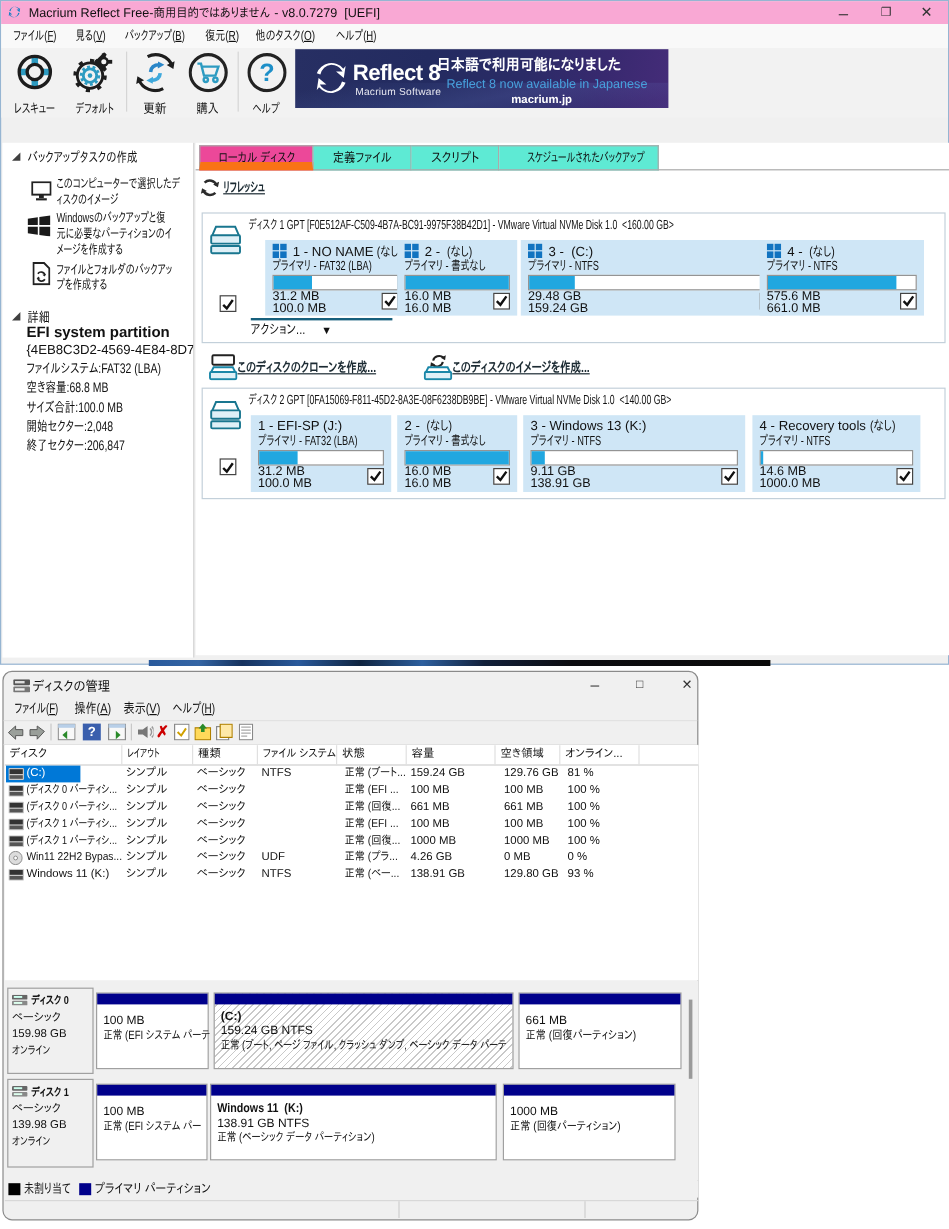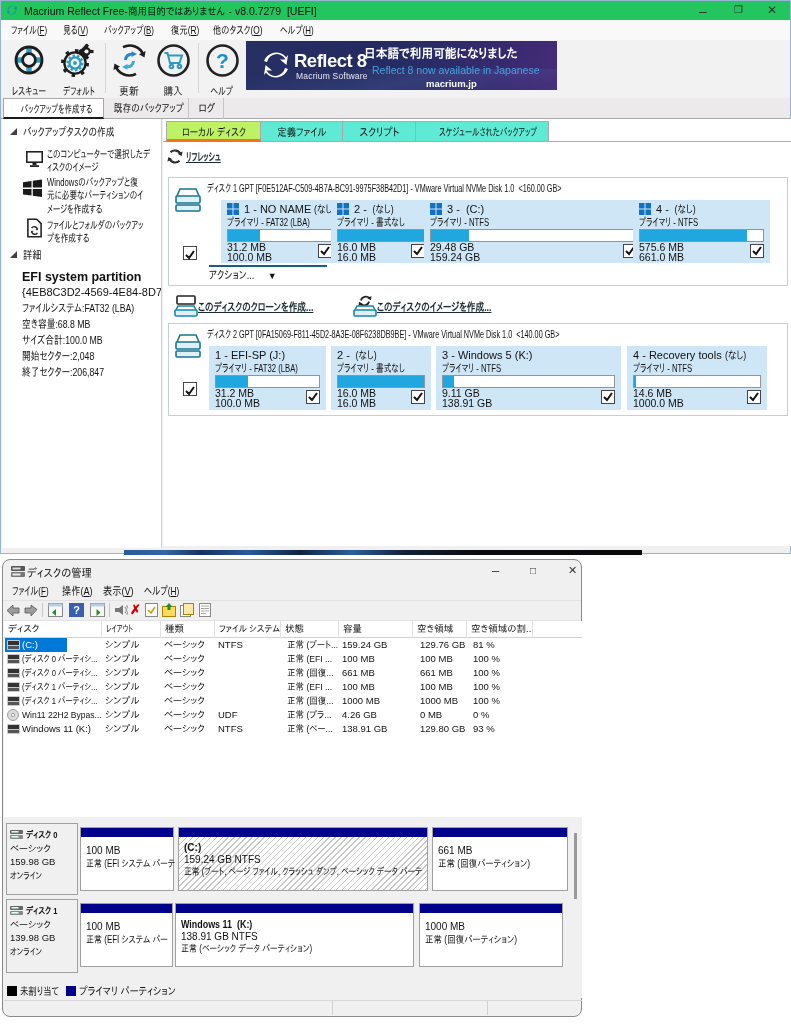--- a/index.html
+++ b/index.html
@@ -5,41 +5,41 @@
 html,body{margin:0;padding:0;background:#fff;}
 *{box-sizing:border-box;}
 body{font-family:"Liberation Sans","IPAPGothic",sans-serif;-webkit-font-smoothing:antialiased;}
 #page{position:relative;width:791px;height:1024px;overflow:hidden;background:#fff;}
 .abs{position:absolute;}
 .j,.j60,.j64,.j66,.j68,.j70,.j72,.j76,.j78,.j80,.j85,.j88,.j90,.j95{display:inline-block;transform-origin:0 50%;white-space:nowrap;} .j64{transform:scaleX(.64)} .j68{transform:scaleX(.68)}
 .j70{transform:scaleX(.70)} .j72{transform:scaleX(.72)} .j76{transform:scaleX(.76)} .j78{transform:scaleX(.78)} .j80{transform:scaleX(.80)}
 .j85{transform:scaleX(.85)} .j90{transform:scaleX(.90)}
 
 #mw{position:absolute;left:0;top:0;width:791px;height:554px;background:#f0f0f0;border:1px solid #96b5d2;}
-#mw-title{position:absolute;left:0;top:0;width:100%;height:19px;background:#22c55e;font-size:10.5px;color:#111;white-space:nowrap;}
+#mw-title{position:absolute;left:0;top:0;width:100%;height:19px;background:#f9a8d4;font-size:10.5px;color:#111;white-space:nowrap;}
 #mw-menu{position:absolute;left:0;top:19px;width:100%;height:20px;background:#f9f9f9;font-size:11px;color:#111;}
 #mw-menu span.mi{position:absolute;top:4px;white-space:nowrap;}
 #mw-tools{position:absolute;left:0;top:39px;width:100%;height:58px;background:#f2f2f2;}
 .toollbl{position:absolute;top:45px;font-size:11px;color:#111;text-align:center;width:80px;white-space:nowrap;}
 .tsep{position:absolute;top:3px;height:50px;width:1px;background:#d5d5d5;}
 #mw-tabs{position:absolute;left:0;top:97px;width:100%;height:21px;background:#eceaea;border-bottom:1px solid #a9a9a9;font-size:11px;color:#111;}
 .apptab{position:absolute;top:0;height:21px;line-height:20px;text-align:center;border-right:1px solid #c5c5c5;white-space:nowrap;overflow:hidden;}
 .apptab.active{background:#fff;border:1px solid #a9a9a9;border-bottom:2px solid #1a1a1a;}
 
 #sb{position:absolute;left:1px;top:118px;width:160px;height:429px;background:#fff;border-right:1px solid #d0d0d0;font-size:11.5px;color:#111;overflow:hidden;padding-left:20px;}
 .sbhead{position:absolute;left:8px;font-size:11.5px;color:#111;white-space:nowrap;}
 .tri{display:inline-block;width:0;height:0;border-left:7px solid transparent;border-bottom:7px solid #404040;margin-right:6px;vertical-align:1px;}
 .sbitem{position:absolute;left:45px;line-height:13.4px;font-size:11px;transform:scaleX(.70);transform-origin:0 0;white-space:nowrap;}
 .sbdetail{position:absolute;left:20px;font-size:11.5px;white-space:nowrap;}
 
 #mc{position:absolute;left:162px;top:118px;width:628px;height:427px;background:#fff;}
 #ctabs{position:absolute;left:0;top:2px;width:100%;height:21px;background:#fff;font-size:11px;color:#111;}
 .ctab{position:absolute;top:0;height:21px;z-index:2;line-height:20px;text-align:center;background:#5eead4;border:1px solid #aaa;border-left:none;white-space:nowrap;overflow:hidden;}
 .ctab.first{border-left:1px solid #aaa;}
-.ctab.active{background:#bef264;border-bottom:3px solid #f97316;z-index:3;}
+.ctab.active{background:#ec4899;border-bottom:7px solid #f97316;z-index:3;}
 #ctabline{position:absolute;left:0;top:22px;width:100%;height:1px;background:#aaa;z-index:1;}
 
 .dpanel{position:absolute;left:5px;width:620px;background:#fff;border:1px solid #c3d0da;}
 .dphead{position:absolute;left:38px;top:4px;font-size:11px;color:#111;white-space:nowrap;transform:scaleX(.66);transform-origin:0 0;}
 .pbox{position:absolute;background:#cfe6f6;font-size:11px;color:#111;}
 .pbox .t1{position:absolute;left:6px;top:3px;white-space:nowrap;}
 .pbox .t2{position:absolute;left:6px;top:16px;white-space:nowrap;}
 .pbar{position:absolute;left:6px;top:29px;right:6px;height:13px;background:#fff;border:1px solid #949494;}
 .pfill{position:absolute;left:0;top:0;bottom:0;background:#21a7e0;}
 .psz{position:absolute;left:6px;top:43px;font-size:10.5px;line-height:9.8px;white-space:nowrap;}
@@ -158,25 +158,20 @@
           <path d="M14 3a11 11 0 0 1 9.5 5.5H18L24.5 14 26 4l-1.9 2.2A13 13 0 0 0 2 10l3 1A11 11 0 0 1 14 3z" fill="#fff"></path>
           <path d="M14 25a11 11 0 0 1-9.5-5.5H10L3.5 14 2 24l1.9-2.2A13 13 0 0 0 26 18l-3-1a11 11 0 0 1-9 8z" fill="#fff"></path>
         </svg>
         <div class="abs" style="left:48px;top:9px;color:#fff;font-size:18.5px;font-weight:bold;letter-spacing:-0.5px;white-space:nowrap">Reflect 8</div>
         <div class="abs" style="left:50px;top:30px;color:#e8e8f0;font-size:8.5px;letter-spacing:0.2px;white-space:nowrap">Macrium Software</div>
         <div class="abs" style="left:118px;top:5px;color:#fff;font-size:13px;font-weight:bold"><span class="j90">日本語で利用可能になりました</span></div>
         <div class="abs" style="left:126px;top:23px;color:#47a0dc;font-size:10.5px;white-space:nowrap">Reflect 8 now available in Japanese</div>
         <div class="abs" style="left:180px;top:37px;color:#fff;font-size:9.5px;font-weight:bold;white-space:nowrap">macrium.jp</div>
       </div>
     </div>
-    <div id="mw-tabs">
-      <div class="apptab active" style="left:2px;width:101px"><span class="j68" style="transform-origin:50% 50%">バックアップを作成する</span></div>
-      <div class="apptab" style="left:104px;width:84px"><span class="j80" style="transform-origin:50% 50%">既存のバックアップ</span></div>
-      <div class="apptab" style="left:189px;width:34px"><span class="j85" style="transform-origin:50% 50%">ログ</span></div>
-    </div>
     <div id="sb">
       <div class="sbhead" style="top:7px"><span class="tri"></span><span class="j76">バックアップタスクの作成</span></div>
       <svg class="abs" style="left:24px;top:32px" width="17" height="17" viewBox="0 0 17 17">
         <rect x="0.8" y="0.8" width="15.4" height="10.4" fill="none" stroke="#222" stroke-width="1.6"></rect>
         <rect x="6.5" y="11.5" width="4" height="2.5" fill="#222"></rect>
         <rect x="4" y="14.2" width="9" height="1.8" fill="#222"></rect>
       </svg>
       <div class="sbitem" style="top:29px">このコンピューターで選択したデ<br>ィスクのイメージ</div>
       <svg class="abs" style="left:21px;top:60px" width="19" height="18" viewBox="0 0 19 18">
         <path d="M0 3.2 L8.5 2 V8.6 H0 Z" fill="#1a1a1a"></path>
@@ -186,21 +181,21 @@
       </svg>
       <div class="sbitem" style="top:57px">Windowsのバックアップと復<br>元に必要なパーティションのイ<br>メージを作成する</div>
       <svg class="abs" style="left:25px;top:99px" width="15" height="20" viewBox="0 0 17 22">
         <path d="M1 1 H11 L16 6 V21 H1 Z" fill="none" stroke="#222" stroke-width="1.8"></path>
         <path d="M5.2 11.2 a3.6 3.6 0 0 1 6.6 1.2" fill="none" stroke="#222" stroke-width="1.6"></path>
         <path d="M13 11.5 l-1.5 2.3-2-1.8z" fill="#222"></path>
         <path d="M11.8 16.4 a3.6 3.6 0 0 1-6.6-1.2" fill="none" stroke="#222" stroke-width="1.6"></path>
         <path d="M4 16.1 l1.5-2.3 2 1.8z" fill="#222"></path>
       </svg>
       <div class="sbitem" style="top:100px">ファイルとフォルダのバックアッ<br>プを作成する</div>
-      <div class="sbhead" style="top:130px"><span class="tri"></span><span class="j80">詳細</span></div>
+      <div class="sbhead" style="top:140px"><span class="tri"></span><span class="j80">詳細</span></div>
       <div class="sbdetail" style="top:151px;font-weight:bold;font-size:12.5px">EFI system partition</div>
       <div class="sbdetail" style="top:167px;font-size:11px">{4EB8C3D2-4569-4E84-8D76-3</div>
       <div class="sbdetail" style="top:183px"><span class="j76">ファイルシステム:FAT32 (LBA)</span></div>
       <div class="sbdetail" style="top:199px"><span class="j76">空き容量:68.8 MB</span></div>
       <div class="sbdetail" style="top:215px"><span class="j76">サイズ合計:100.0 MB</span></div>
       <div class="sbdetail" style="top:231px"><span class="j76">開始セクター:2,048</span></div>
       <div class="sbdetail" style="top:247px"><span class="j76">終了セクター:206,847</span></div>
     </div>
     <div id="mc">
       <div id="ctabs">
@@ -253,21 +248,21 @@
               </svg>2 - <span class="j80">&nbsp;(なし)</span></div>
           <div class="t2"><span class="j70">プライマリ - 書式なし</span></div>
           <div class="pbar">
               <div class="pfill" style="width:100%"></div>
             </div>
           <div class="psz">16.0 MB<br>16.0 MB</div>
           <div class="pchk" style="right:6px;top:44px"><svg width="12" height="12" viewBox="0 0 12 12">
                 <path d="M2 6 l3 3 5-7" fill="none" stroke="#111" stroke-width="2"></path>
               </svg></div>
         </div>
-        <div class="pbox" style="left:255px;top:22px;width:219px;height:63px">
+        <div class="pbox" style="left:265px;top:22px;width:219px;height:63px">
           <div class="t1"><svg class="winflag" width="12" height="12" viewBox="0 0 12 12">
                 <rect x="0" y="0" width="5.5" height="5.5" fill="#1173c0"></rect>
                 <rect x="6.5" y="0" width="5.5" height="5.5" fill="#1173c0"></rect>
                 <rect x="0" y="6.5" width="5.5" height="5.5" fill="#1173c0"></rect>
                 <rect x="6.5" y="6.5" width="5.5" height="5.5" fill="#1173c0"></rect>
               </svg>3 - &nbsp;(C:)</div>
           <div class="t2"><span class="j70">プライマリ - NTFS</span></div>
           <div class="pbar">
               <div class="pfill" style="width:18.5%"></div>
             </div>
@@ -338,21 +333,21 @@
           <div class="t2"><span class="j70">プライマリ - 書式なし</span></div>
           <div class="pbar">
               <div class="pfill" style="width:100%"></div>
             </div>
           <div class="psz">16.0 MB<br>16.0 MB</div>
           <div class="pchk" style="right:6px;top:44px"><svg width="12" height="12" viewBox="0 0 12 12">
                 <path d="M2 6 l3 3 5-7" fill="none" stroke="#111" stroke-width="2"></path>
               </svg></div>
         </div>
         <div class="pbox" style="left:267px;top:22px;width:185px;height:64px">
-          <div class="t1">3 - Windows 5 (K:)</div>
+          <div class="t1">3 - Windows 13 (K:)</div>
           <div class="t2"><span class="j70">プライマリ - NTFS</span></div>
           <div class="pbar">
               <div class="pfill" style="width:6.6%"></div>
             </div>
           <div class="psz">9.11 GB<br>138.91 GB</div>
           <div class="pchk" style="right:6px;top:44px"><svg width="12" height="12" viewBox="0 0 12 12">
                 <path d="M2 6 l3 3 5-7" fill="none" stroke="#111" stroke-width="2"></path>
               </svg></div>
         </div>
         <div class="pbox" style="left:458px;top:22px;width:140px;height:64px">
@@ -432,21 +427,21 @@
     </div>
     <div id="dm-table">
       <div id="dm-thead">
         <div class="th" style="left:0;width:98px">ディスク</div>
         <div class="th" style="left:98px;width:59px"><span class="j72">レイアウト</span></div>
         <div class="th" style="left:157px;width:54px">種類</div>
         <div class="th" style="left:211px;width:66px"><span class="j90">ファイル システム</span></div>
         <div class="th" style="left:277px;width:58px">状態</div>
         <div class="th" style="left:335px;width:74px">容量</div>
         <div class="th" style="left:409px;width:54px">空き領域</div>
-        <div class="th" style="left:463px;width:66px">空き領域の割...</div>
+        <div class="th" style="left:463px;width:66px">オンライン...</div>
       </div>
       <div class="tr" style="top:17px">
         <div class="abs" style="left:1px;top:0;width:62px;height:14px;background:#0078d7"></div>
         <svg class="abs" style="left:3px;top:2px" width="13" height="10" viewBox="0 0 13 10">
             <rect width="13" height="10" rx="1" fill="#c8c8c8"></rect>
             <rect x="1" y="1" width="11" height="4" fill="#333"></rect>
             <rect x="1" y="6" width="11" height="3" fill="#555"></rect>
           </svg>
         <div class="td" style="left:18px;color:#fff">(C:)</div>
         <div class="td" style="left:101px">シンプル</div>

